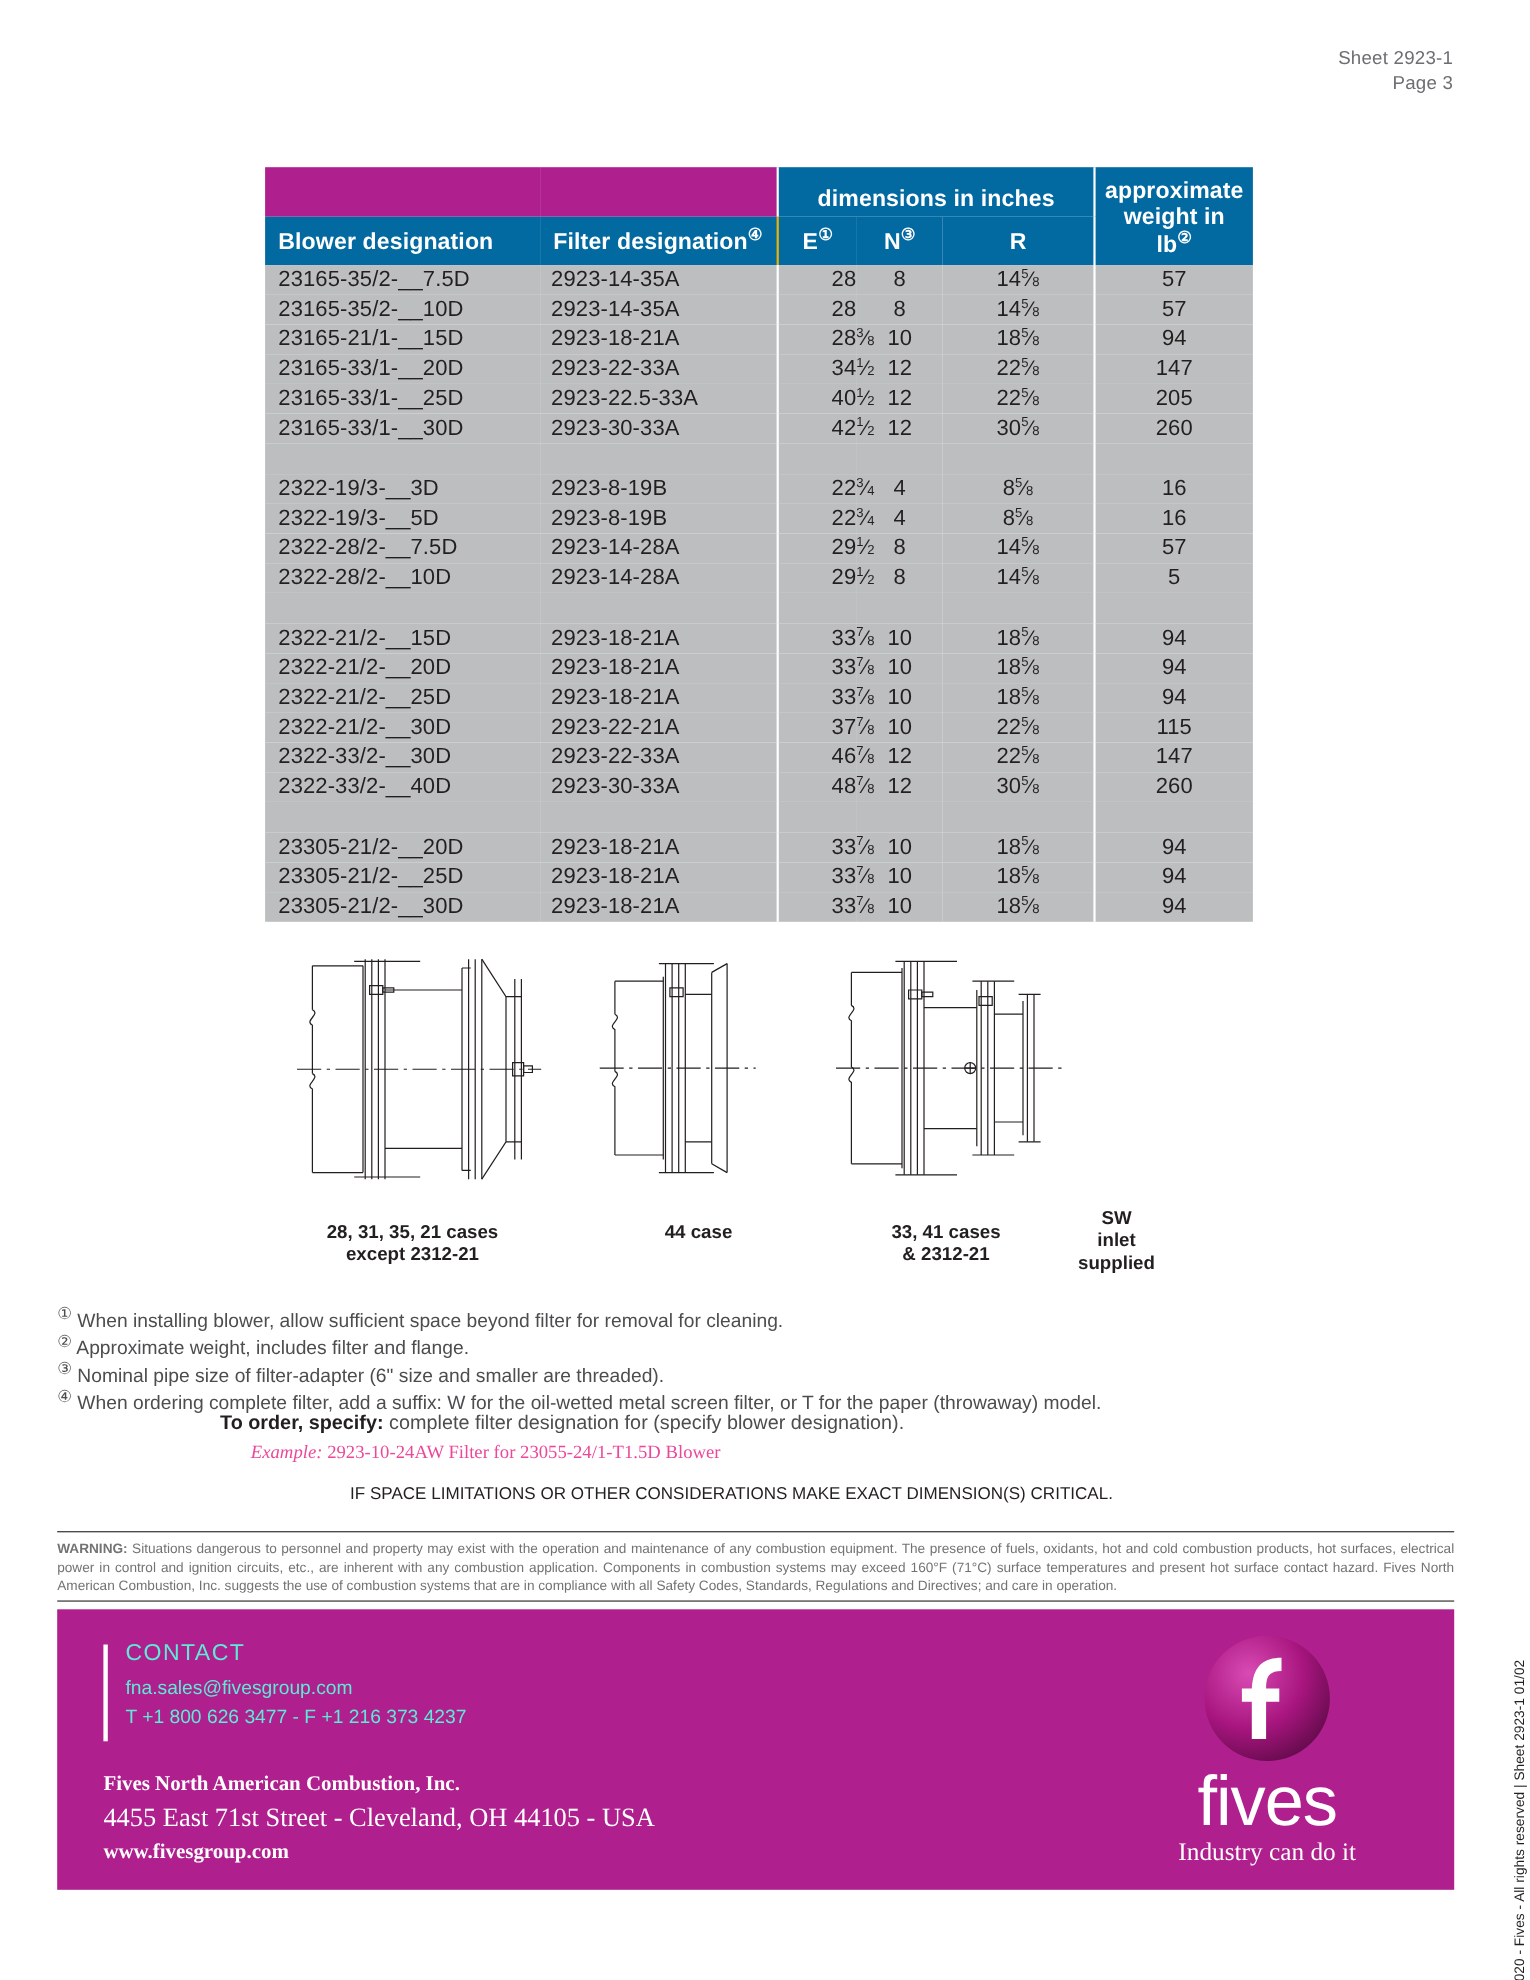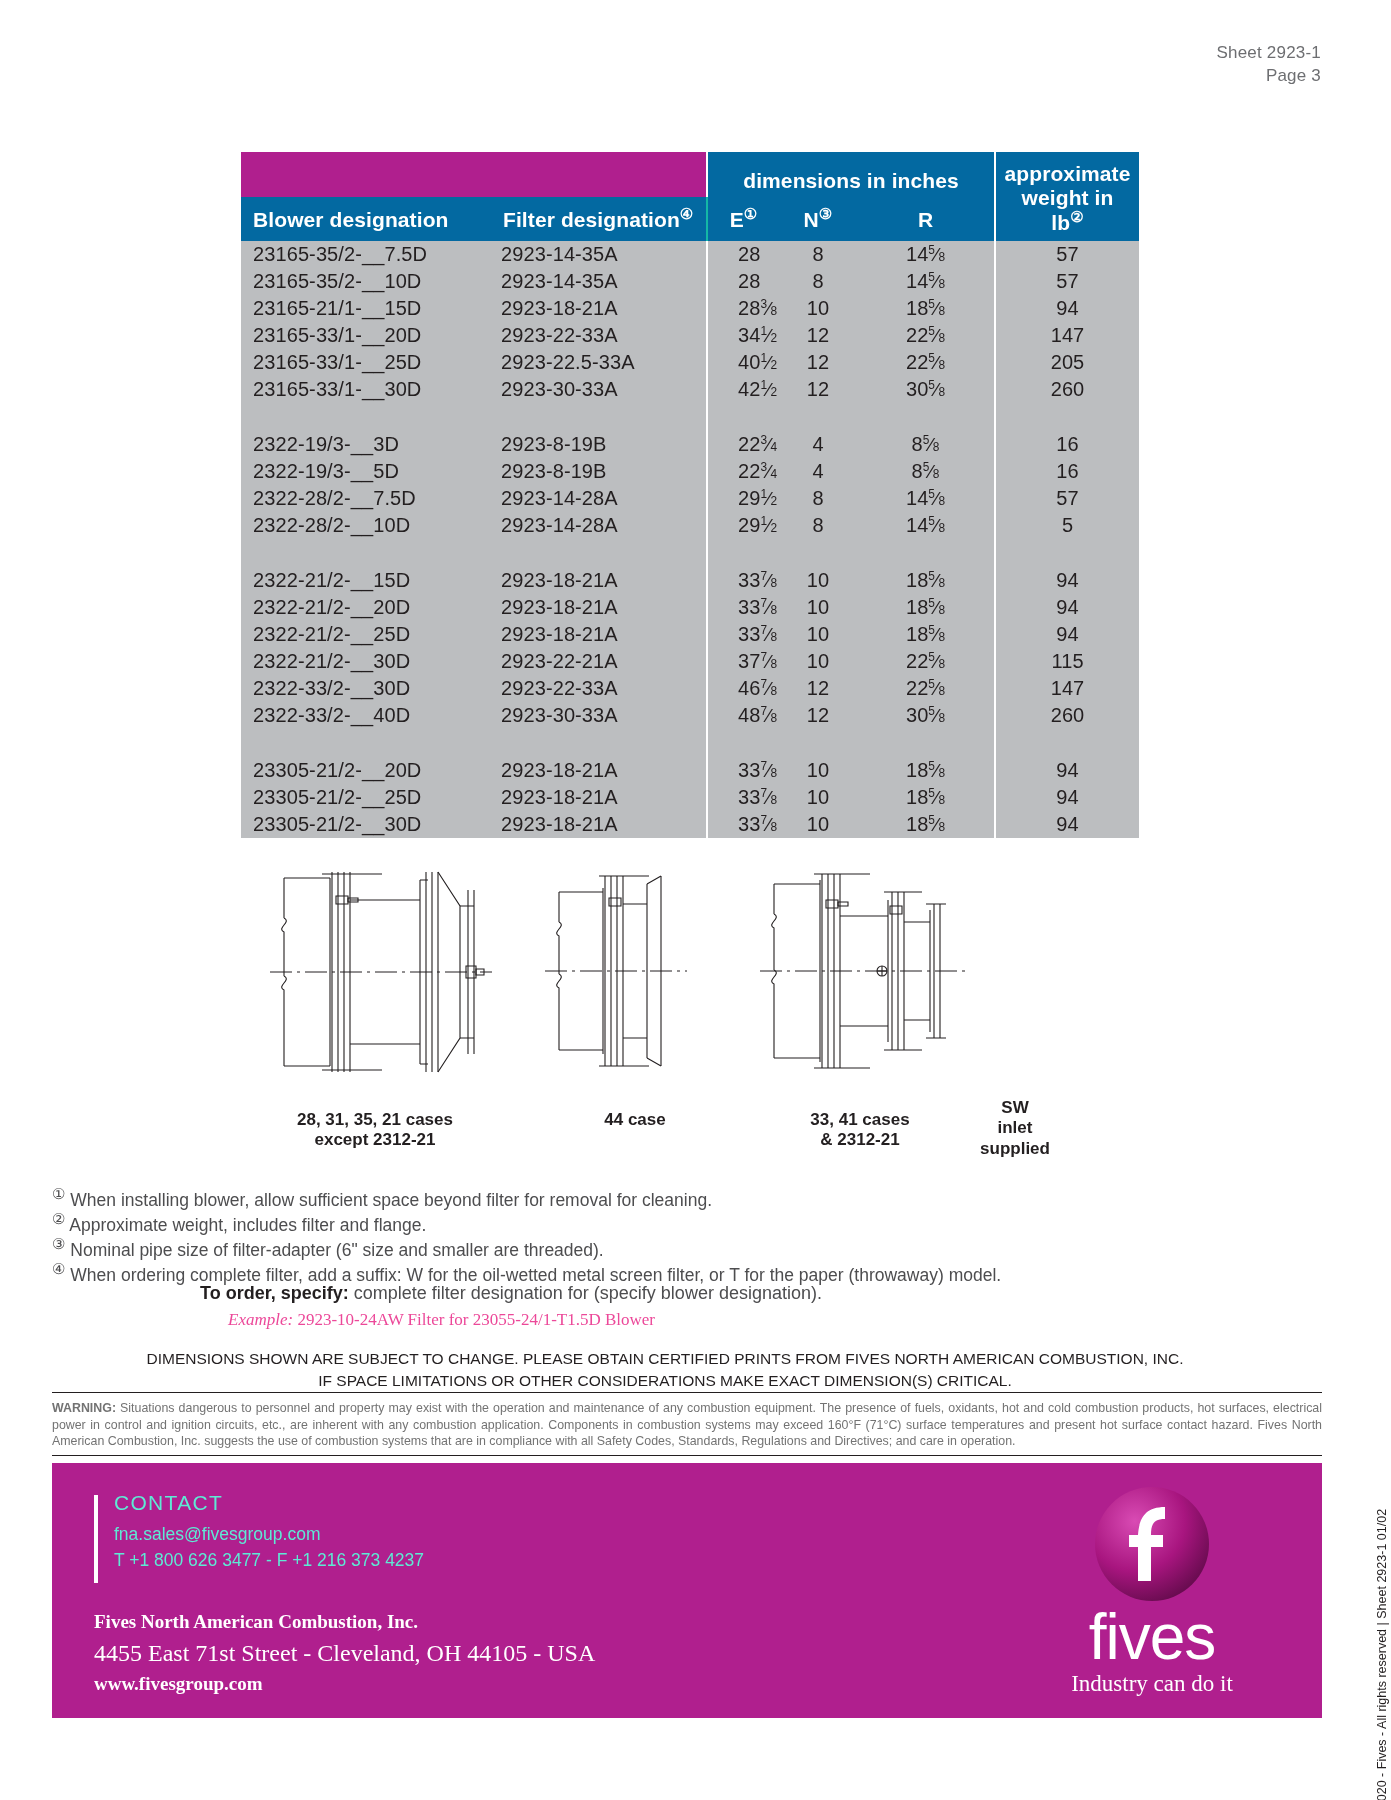--- a/index.html
+++ b/index.html
@@ -66,41 +66,41 @@
     text-align: center;
     padding: 10px 4px 6px 4px;
     line-height: 1.16;
     border-left: 2px solid #ffffff;
   }
   .hdr-cell {
     padding: 4px 0 9px 0;
   }
   .hdr-cell.left  { text-align: left;  padding-left: 12px; margin-top: 30px; }
   .hdr-cell.ctr   { text-align: center; }
-  .hdr-cell.sep   { border-left: 2px solid #14b8a6; }
+  .hdr-cell.sep   { border-left: 2px solid #eab308; }
   .hdr-blank      { background:#b01f8e; }
 
   .sup-circ {
     font-size: 15px;
     vertical-align: super;
     line-height: 0;
   }
 
   tbody td {
     background: #bcbec0;
     font-size: 20px;
     color: #231f20;
     padding: 1px 0 1px 0;
     height: 25px;
     letter-spacing: .1px;
   }
   tbody td.blower { padding-left: 12px; text-align: left; }
   tbody td.filter { text-align: left; padding-left: 10px; }
   tbody td.num    { text-align: center; }
-  tbody td.e      { text-align: left; padding-left: 30px; border-left: 2px solid #ffffff; }
+  tbody td.e      { text-align: left; padding-left: 48px; border-left: 2px solid #ffffff; }
   tbody td.r      { text-align: center; }
   tbody td.w      { text-align: center; border-left: 2px solid #ffffff; }
   tbody tr.spacer td { height: 26px; }
 
   .frac { font-size: 0.96em; }
   .frac sup { font-size: 0.62em; vertical-align: super; line-height: 0; }
   .frac sub { font-size: 0.62em; vertical-align: baseline; line-height: 0; }
 
   
   .drawings {
@@ -613,21 +613,20 @@
 <div class="order-line">
   <b>To order, specify:</b>
   <span>complete filter designation for (specify blower designation).</span>
 </div>
 <div class="example-line">
   <i>Example:</i>
   <span>2923-10-24AW Filter for 23055-24/1-T1.5D Blower</span>
 </div>
 
 <div class="dim-note">
-  <div>DIMENSIONS SHOWN ARE SUBJECT TO CHANGE. PLEASE OBTAIN CERTIFIED PRINTS FROM FIVES NORTH AMERICAN COMBUSTION, INC.</div>
   <div>IF SPACE LIMITATIONS OR OTHER CONSIDERATIONS MAKE EXACT DIMENSION(S) CRITICAL.</div>
 </div>
 
 <div class="rule-top"></div>
 <div class="warning">
   <b>WARNING:</b><span> Situations dangerous to personnel and property may exist with the operation and maintenance of any combustion equipment. The presence of fuels, oxidants, hot and cold combustion products, hot surfaces, electrical power in control and ignition circuits, etc., are inherent with any combustion application. Components in combustion systems may exceed 160°F (71°C) surface temperatures and present hot surface contact hazard. Fives North American Combustion, Inc. suggests the use of combustion systems that are in compliance with all Safety Codes, Standards, Regulations and Directives; and care in operation.</span>
 </div>
 <div class="rule-bot"></div>
 
 <div class="footer">

